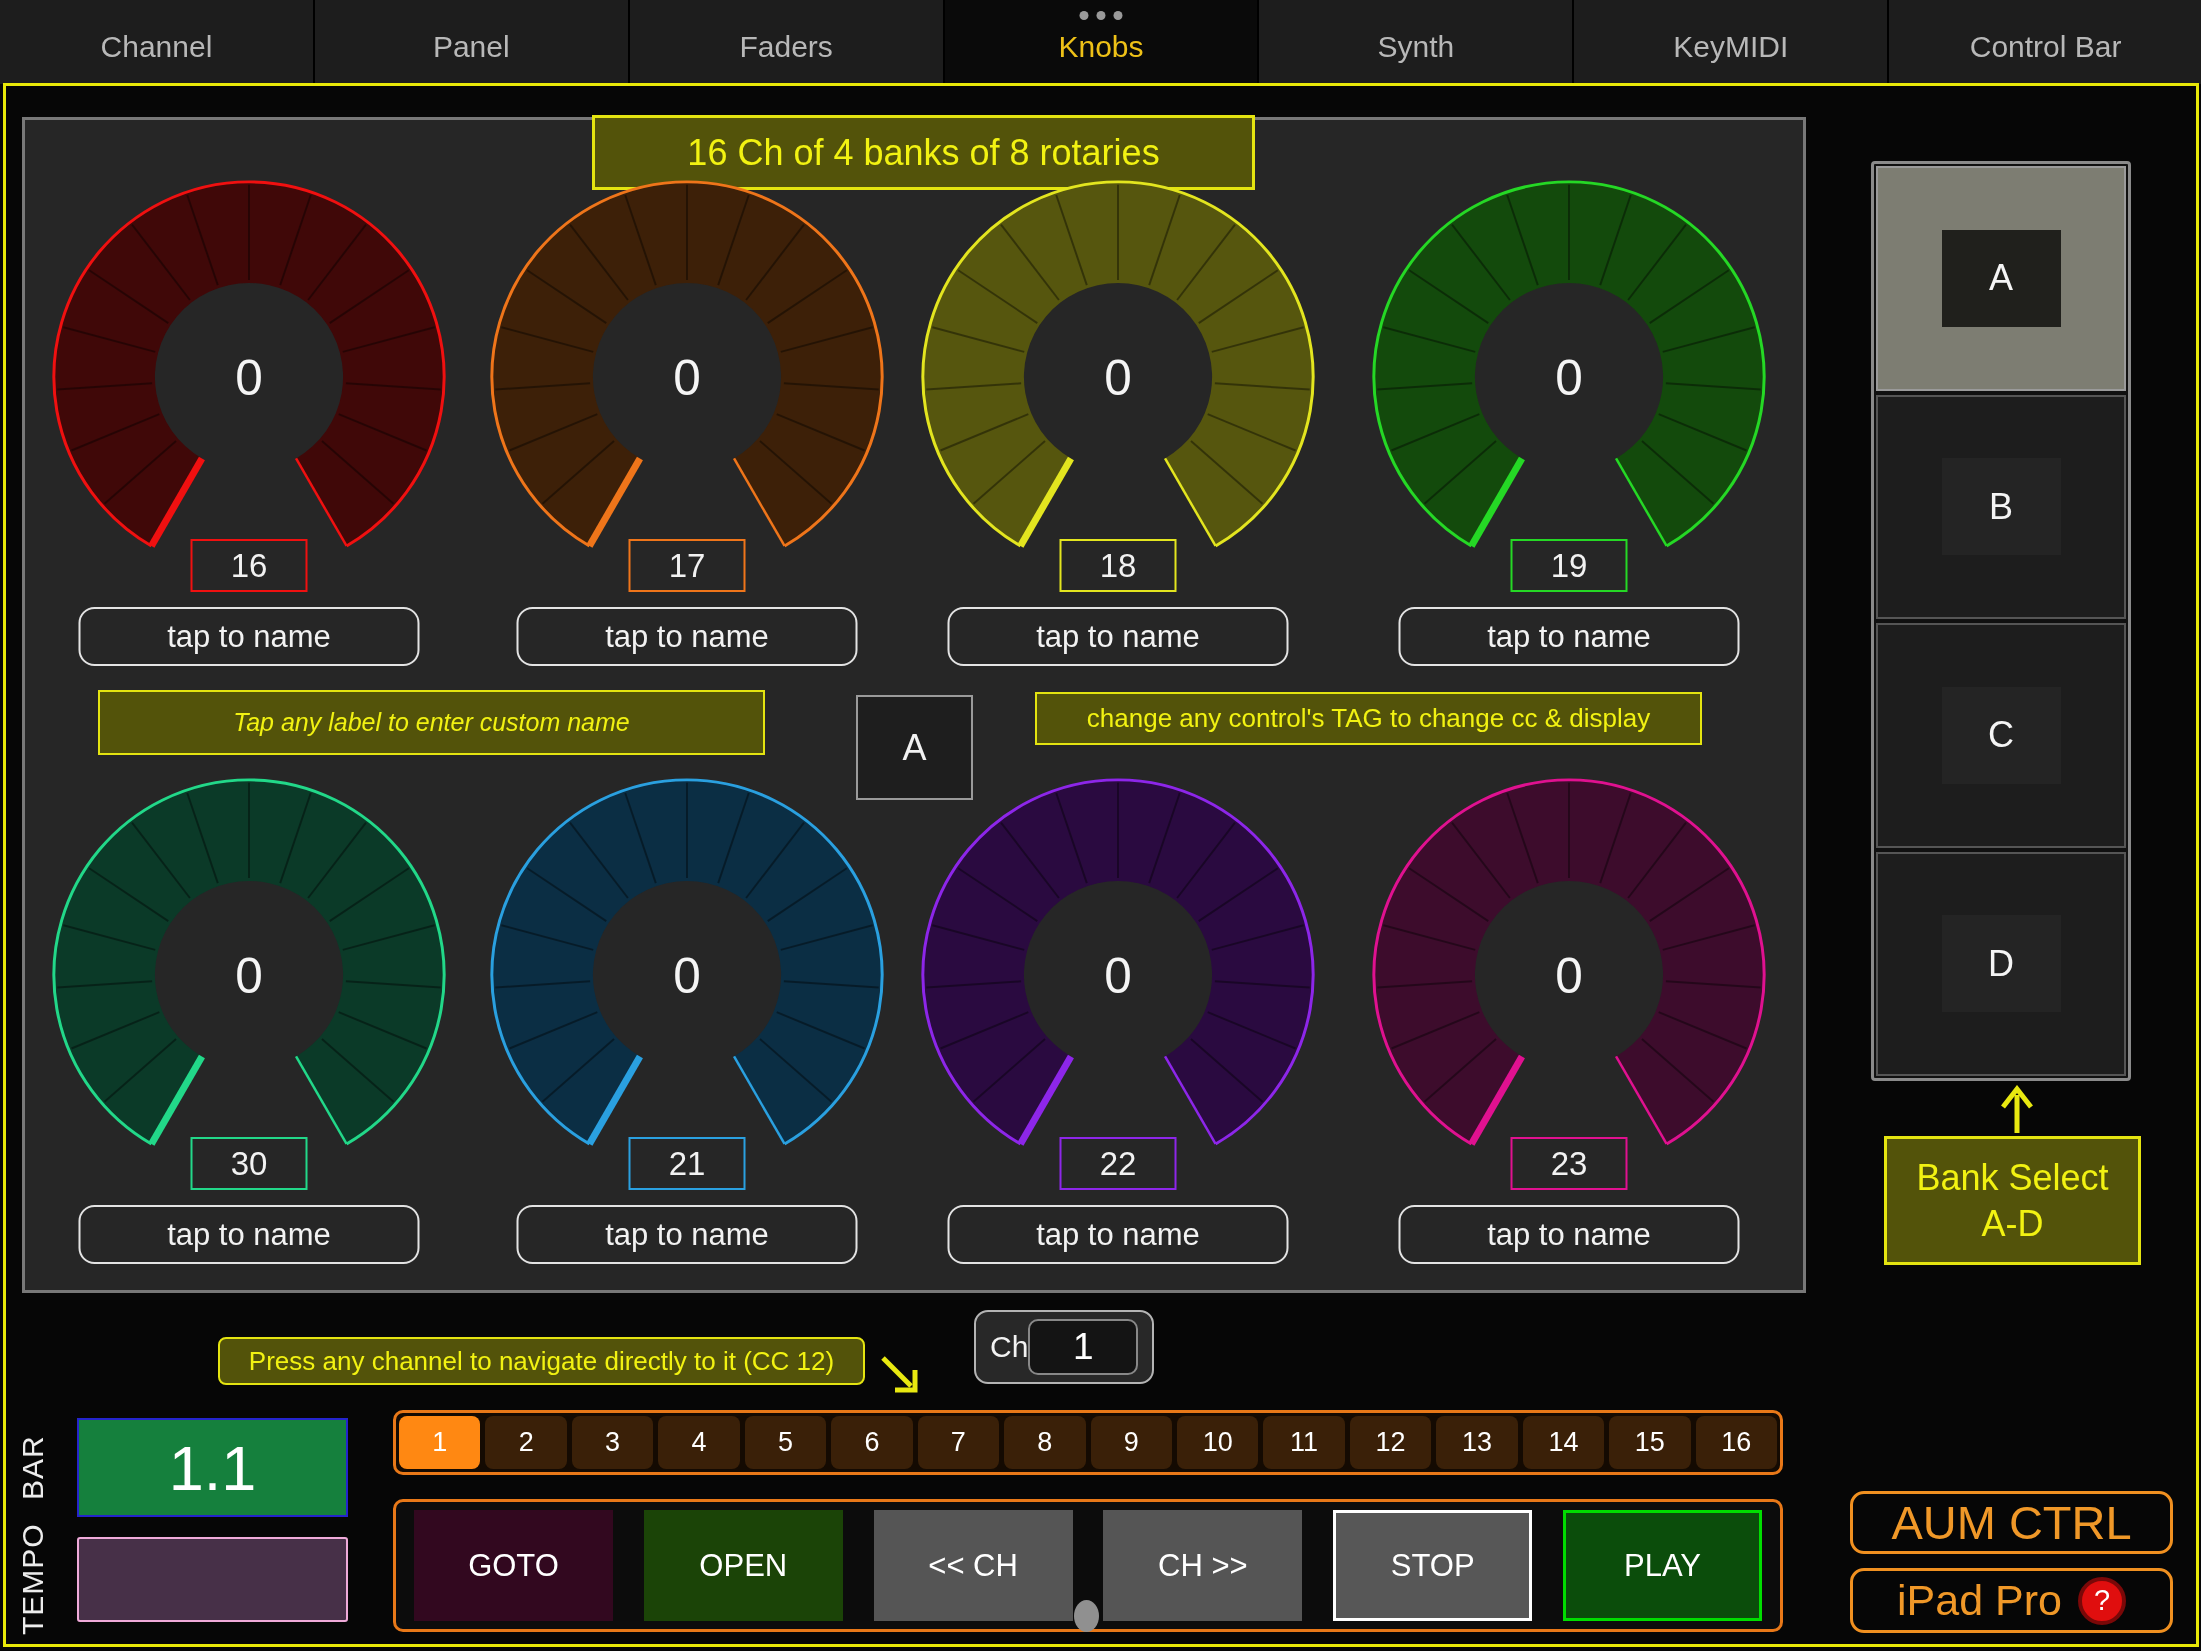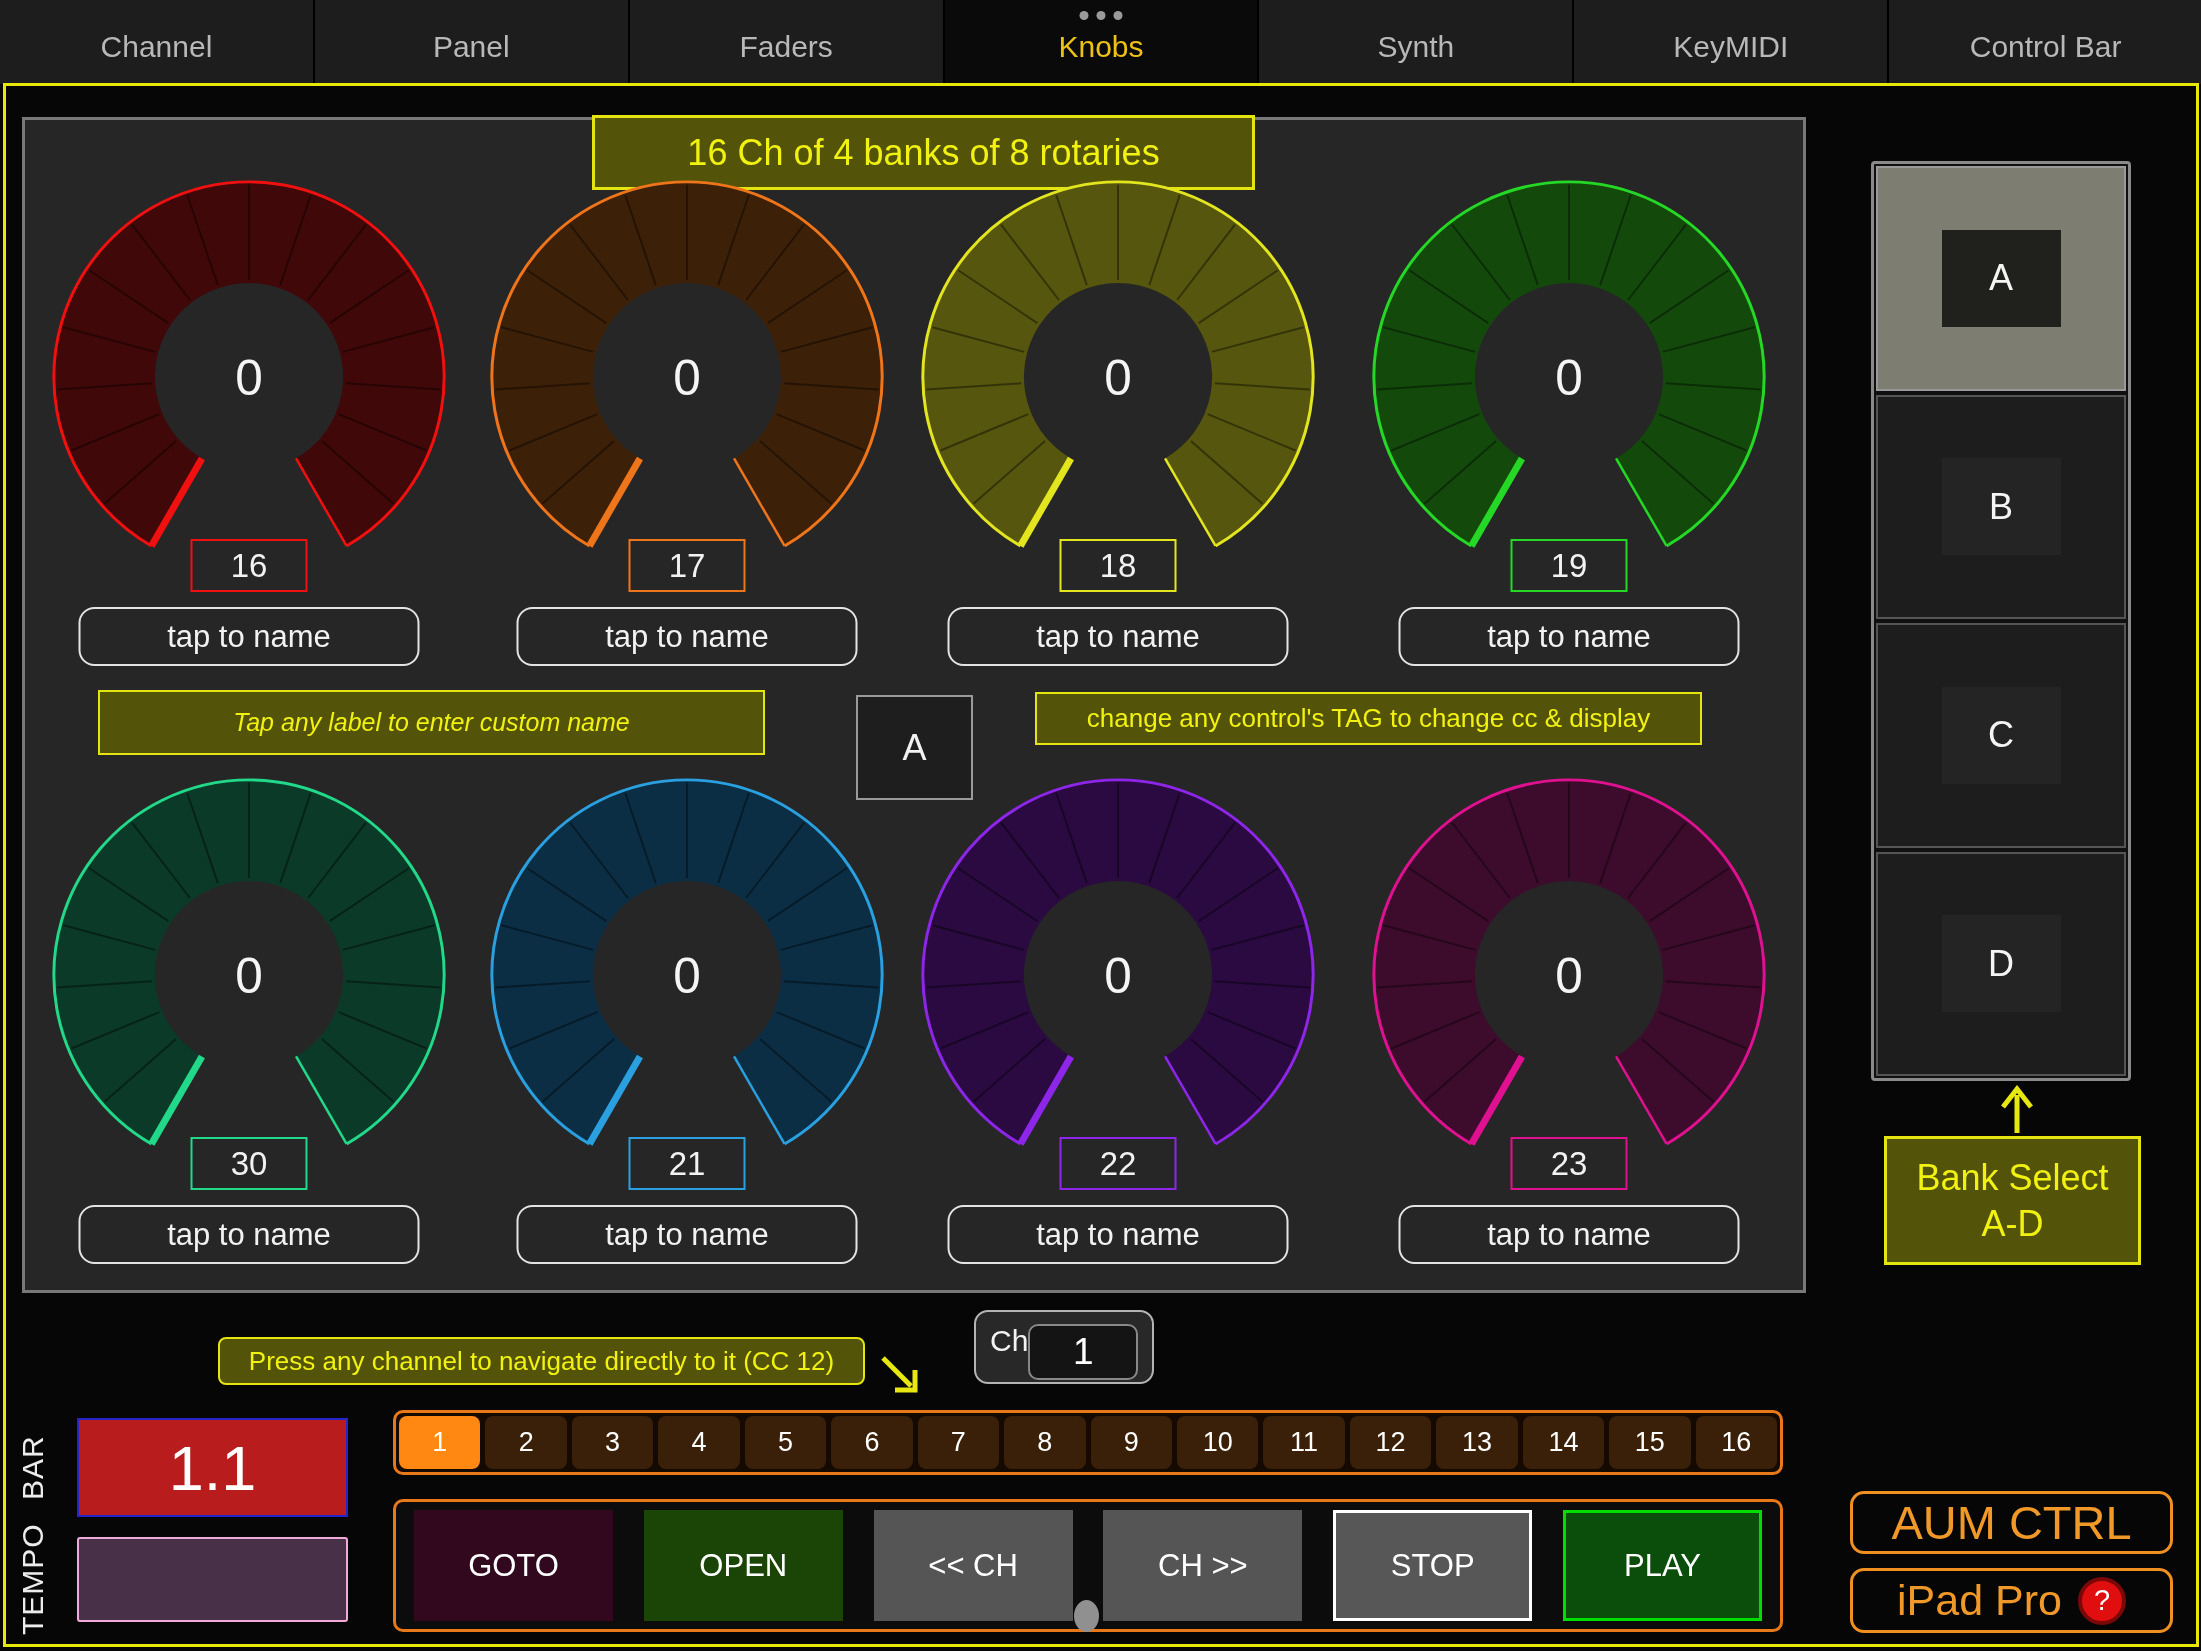--- a/index.html
+++ b/index.html
@@ -51,30 +51,30 @@
             justify-content:center;background:#1d1d1d;cursor:pointer;}
   .bankcell .inner{width:119px;height:97px;display:flex;align-items:center;justify-content:center;
             color:#f5f5f5;font-size:36px;background:#242424;}
   .bankcell.sel{background:#7d7d72;border-color:#9a9a9a;}
   .bankcell.sel .inner{background:#20201c;}
 
   .arrow-svg{position:absolute;pointer-events:none;}
 
   
   .chbox{position:absolute;left:974px;top:1310px;width:180px;height:74px;background:#282828;
-         border:2.5px solid #b4b4b4;border-radius:14px;box-sizing:border-box;display:flex;
+         border:2.5px solid #b4b4b4;border-radius:14px;box-sizing:border-box;display:flex;align-items:center;
          justify-content:flex-start;gap:0;padding:12px 14px;}
   .chbox .chlab{color:#f2f2f2;font-size:30px;}
   .chbox .chval{flex:1;height:56px;background:#141414;border:2px solid #888;border-radius:10px;display:flex;
          align-items:center;justify-content:center;color:#fff;font-size:37px;box-sizing:border-box;}
 
   
   .vlabel{position:absolute;color:#ececec;font-size:30px;writing-mode:vertical-rl;transform:rotate(180deg);
           display:flex;align-items:center;justify-content:center;letter-spacing:1px;}
-  .barbox{position:absolute;left:77px;top:1418px;width:271px;height:99px;background:#b91c1c;
+  .barbox{position:absolute;left:77px;top:1418px;width:271px;height:99px;background:#15803d;
           border:2.5px solid #2424cc;box-sizing:border-box;display:flex;align-items:center;justify-content:center;
           color:#fff;font-size:63px;}
   .tempobox{position:absolute;left:77px;top:1537px;width:271px;height:85px;background:#473048;
           border:2.5px solid #efaad9;border-radius:3px;box-sizing:border-box;}
 
   
   .chanrow{position:absolute;left:393px;top:1410px;width:1390px;height:65px;border:3px solid #e87818;
            border-radius:10px;box-sizing:border-box;background:#140a02;display:flex;gap:5px;padding:3px;}
   .chanbtn{flex:1;border-radius:8px;display:flex;align-items:center;justify-content:center;color:#fff;
            font-size:27px;cursor:pointer;}

